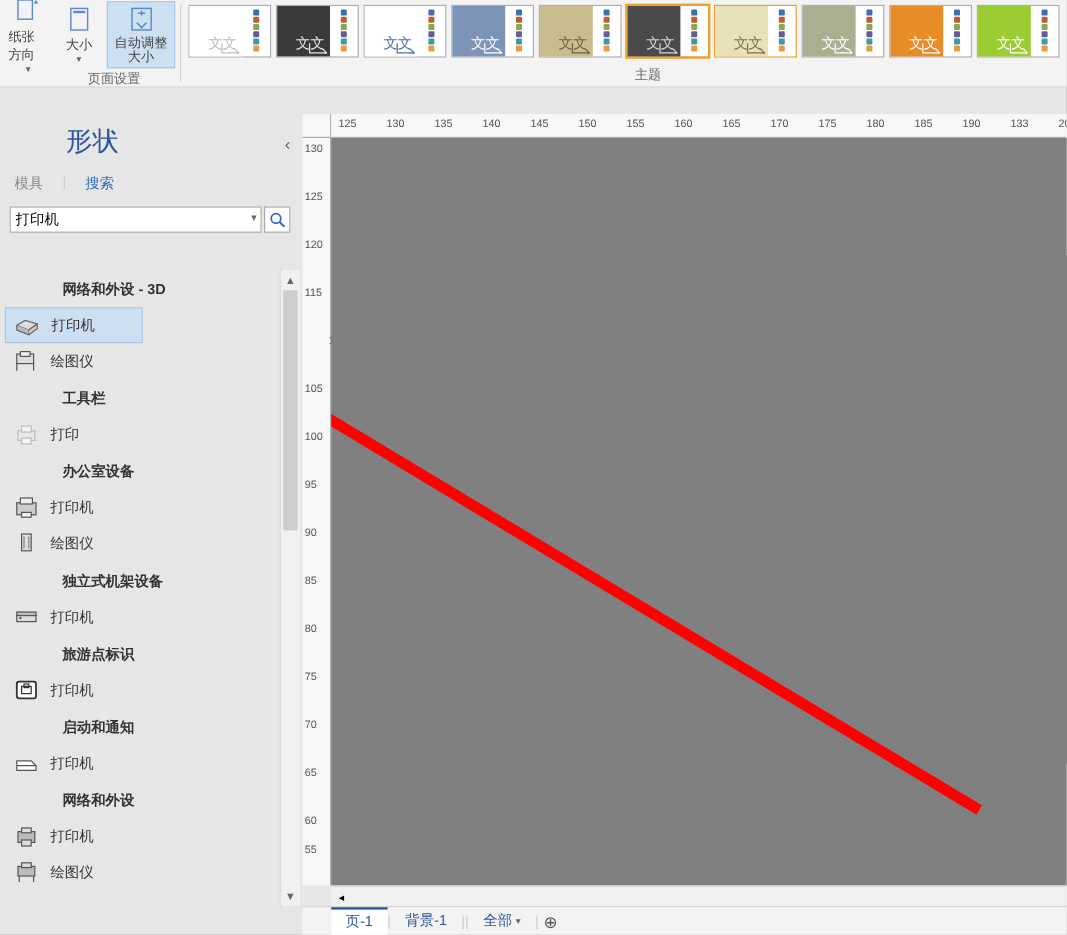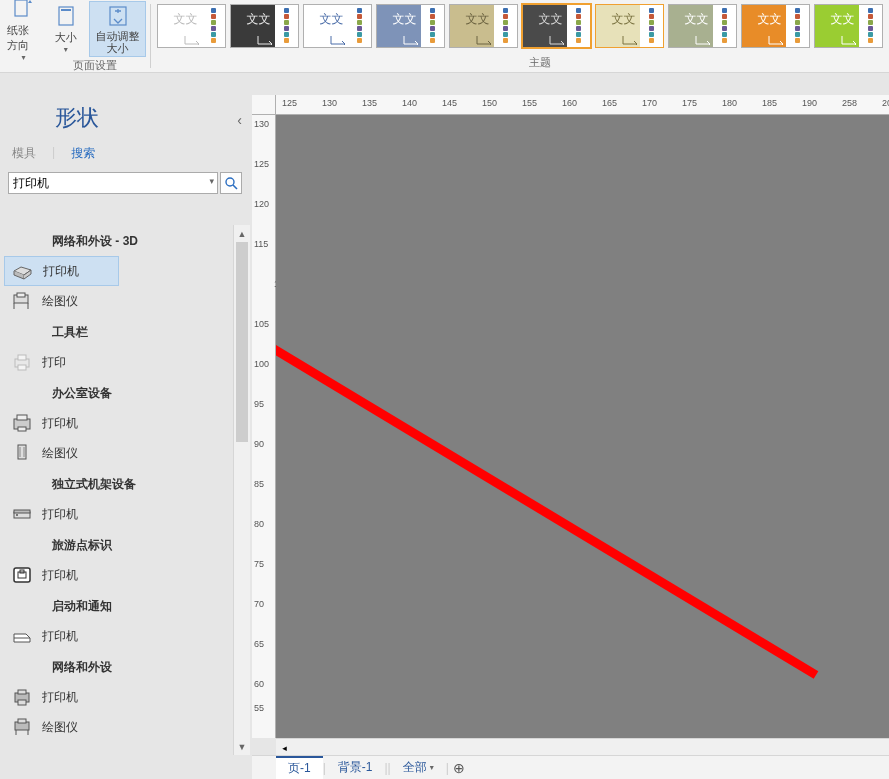--- a/index.html
+++ b/index.html
@@ -14,21 +14,21 @@
 .ribbon-btn .ico { width: 32px; height: 24px; display: flex; align-items: center; justify-content: center; margin-bottom: 2px; }
 .ribbon-group-label { font-size: 11px; color: #666; text-align: center; padding: 2px 0; width: 100%; margin-left: 40px; }
 .group-sep { width: 1px; background: #d0d0d0; margin: 4px 0; }
 
 .themes { flex: 1; display: flex; flex-direction: column; }
 .theme-thumbs { display: flex; gap: 4px; padding: 4px 6px 0 6px; height: 56px; overflow: hidden; }
 .theme-thumb { width: 69px; height: 44px; border: 1px solid #b0b0b0; background: #fff; position: relative; cursor: pointer; display: flex; }
 .theme-thumb.selected { outline: 2px solid #f0a030; outline-offset: -1px; }
 .theme-thumb.hover { border: 1px solid #f0a030; }
 .theme-left { width: 44px; height: 100%; display: flex; align-items: center; justify-content: center; font-size: 12px; position: relative; }
-.theme-left .chars { position: absolute; top: 6px; margin-left: 11px; }
+.theme-left .chars { position: absolute; top: 23px; margin-left: 11px; }
 .theme-left .chev { position: absolute; bottom: 2px; right: 2px; font-size: 10px; }
 .theme-right { width: 22px; padding: 3px 0; display: flex; flex-direction: column; gap: 1px; align-items: center; }
 .theme-right .bar { width: 5px; height: 5px; border-radius: 1px; }
 
 
 .left-panel { position: absolute; left: 0; top: 95px; width: 250px; bottom: 24px; background: #e6e6e6; }
 .panel-title-row { display: flex; align-items: center; justify-content: space-between; padding: 0 8px; margin-left: 39px; }
 .panel-title { font-size: 22px; color: #2a579a; font-weight: 400; padding: 8px 0 12px 8px; }
 .panel-collapse { color: #666; cursor: pointer; font-size: 14px; }
 .panel-tabs { display: flex; gap: 16px; padding: 0 12px 10px 12px; font-size: 12px; }
@@ -479,21 +479,21 @@
       <div class="tick" style="left: 166px;">145</div>
       <div class="tick" style="left: 206px;">150</div>
       <div class="tick" style="left: 246px;">155</div>
       <div class="tick" style="left: 286px;">160</div>
       <div class="tick" style="left: 326px;">165</div>
       <div class="tick" style="left: 366px;">170</div>
       <div class="tick" style="left: 406px;">175</div>
       <div class="tick" style="left: 446px;">180</div>
       <div class="tick" style="left: 486px;">185</div>
       <div class="tick" style="left: 526px;">190</div>
-      <div class="tick" style="left: 566px;">258</div>
+      <div class="tick" style="left: 566px;">133</div>
       <div class="tick" style="left: 606px;">200</div>
     </div>
   <div class="vruler" id="vruler">
       <div class="tick" style="top: 4px;">130</div>
       <div class="tick" style="top: 44px;">125</div>
       <div class="tick" style="top: 84px;">120</div>
       <div class="tick" style="top: 124px;">115</div>
       <div class="tick" style="top: 164px; margin-left: 20px;">110</div>
       <div class="tick" style="top: 204px;">105</div>
       <div class="tick" style="top: 244px;">100</div>

